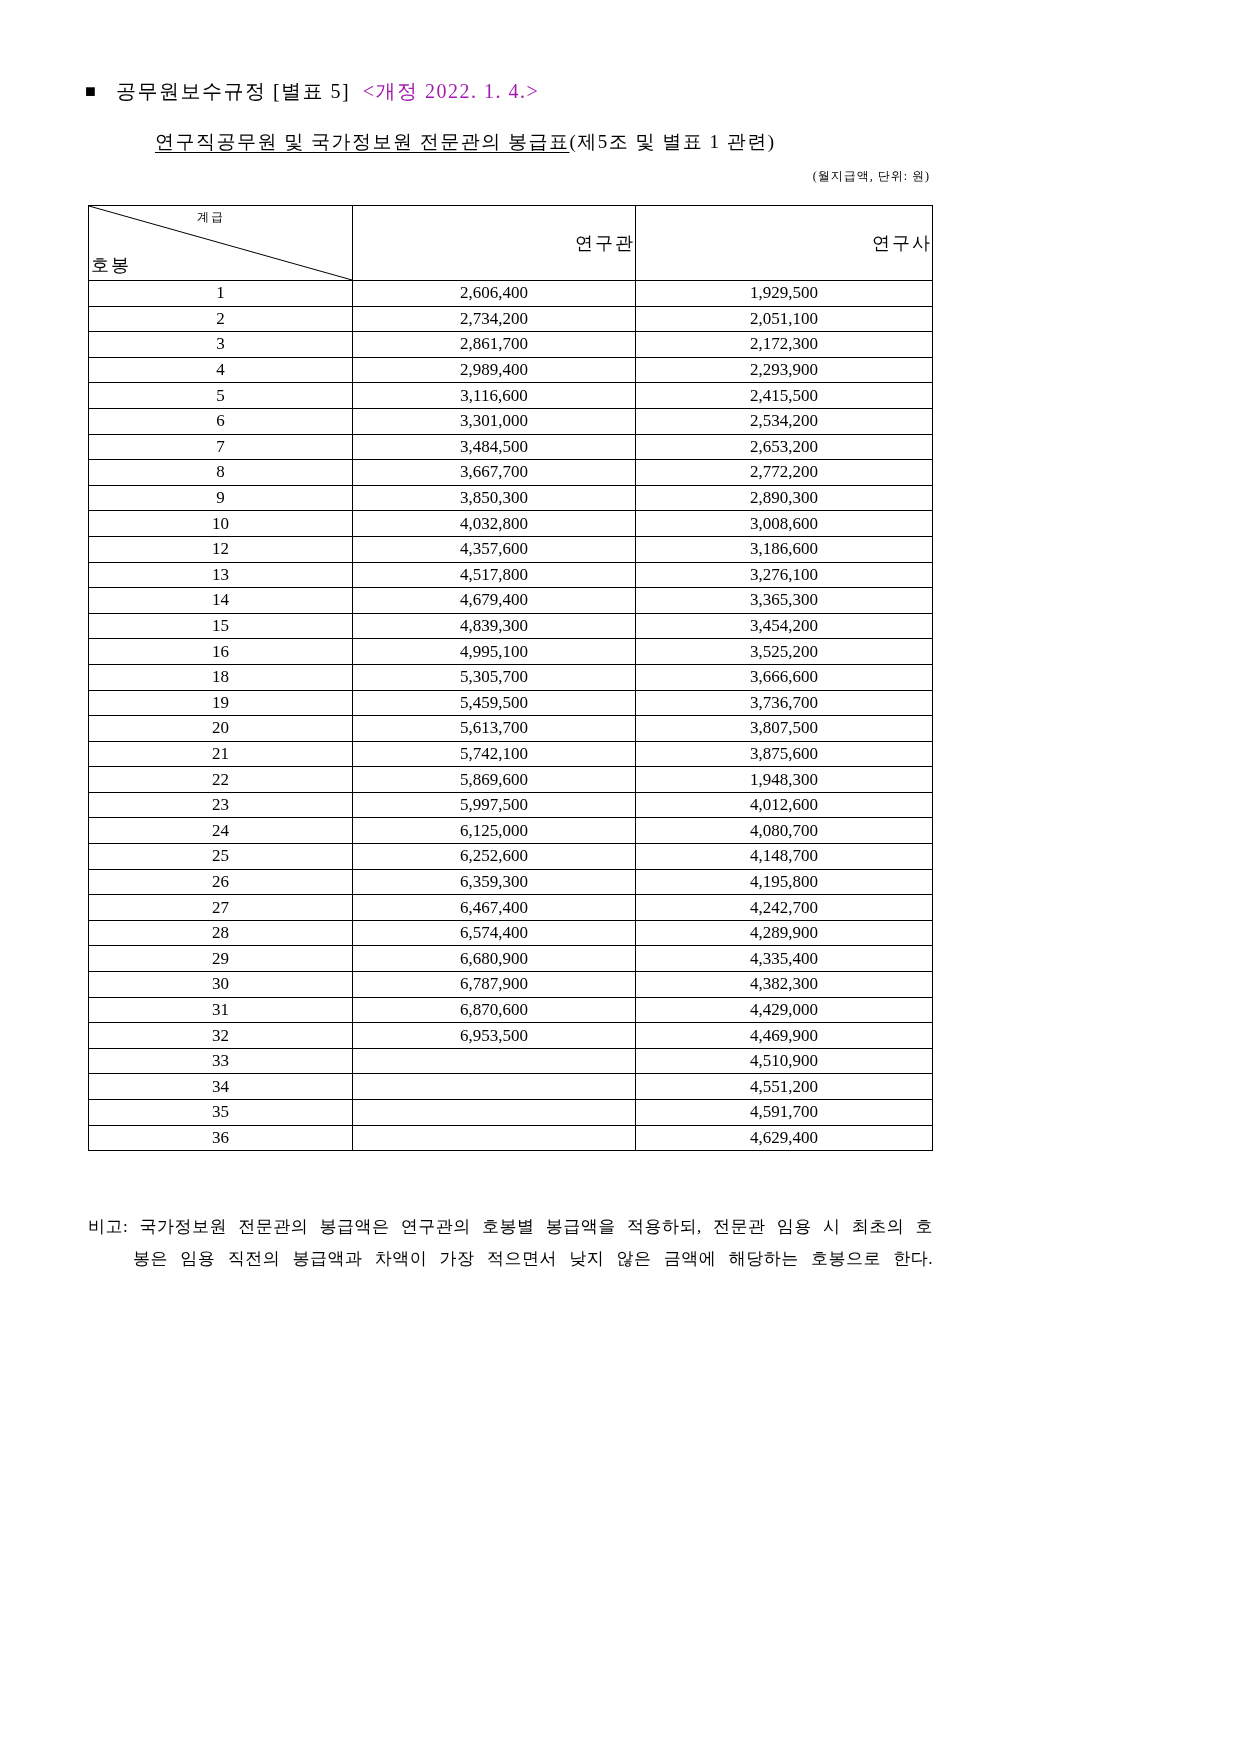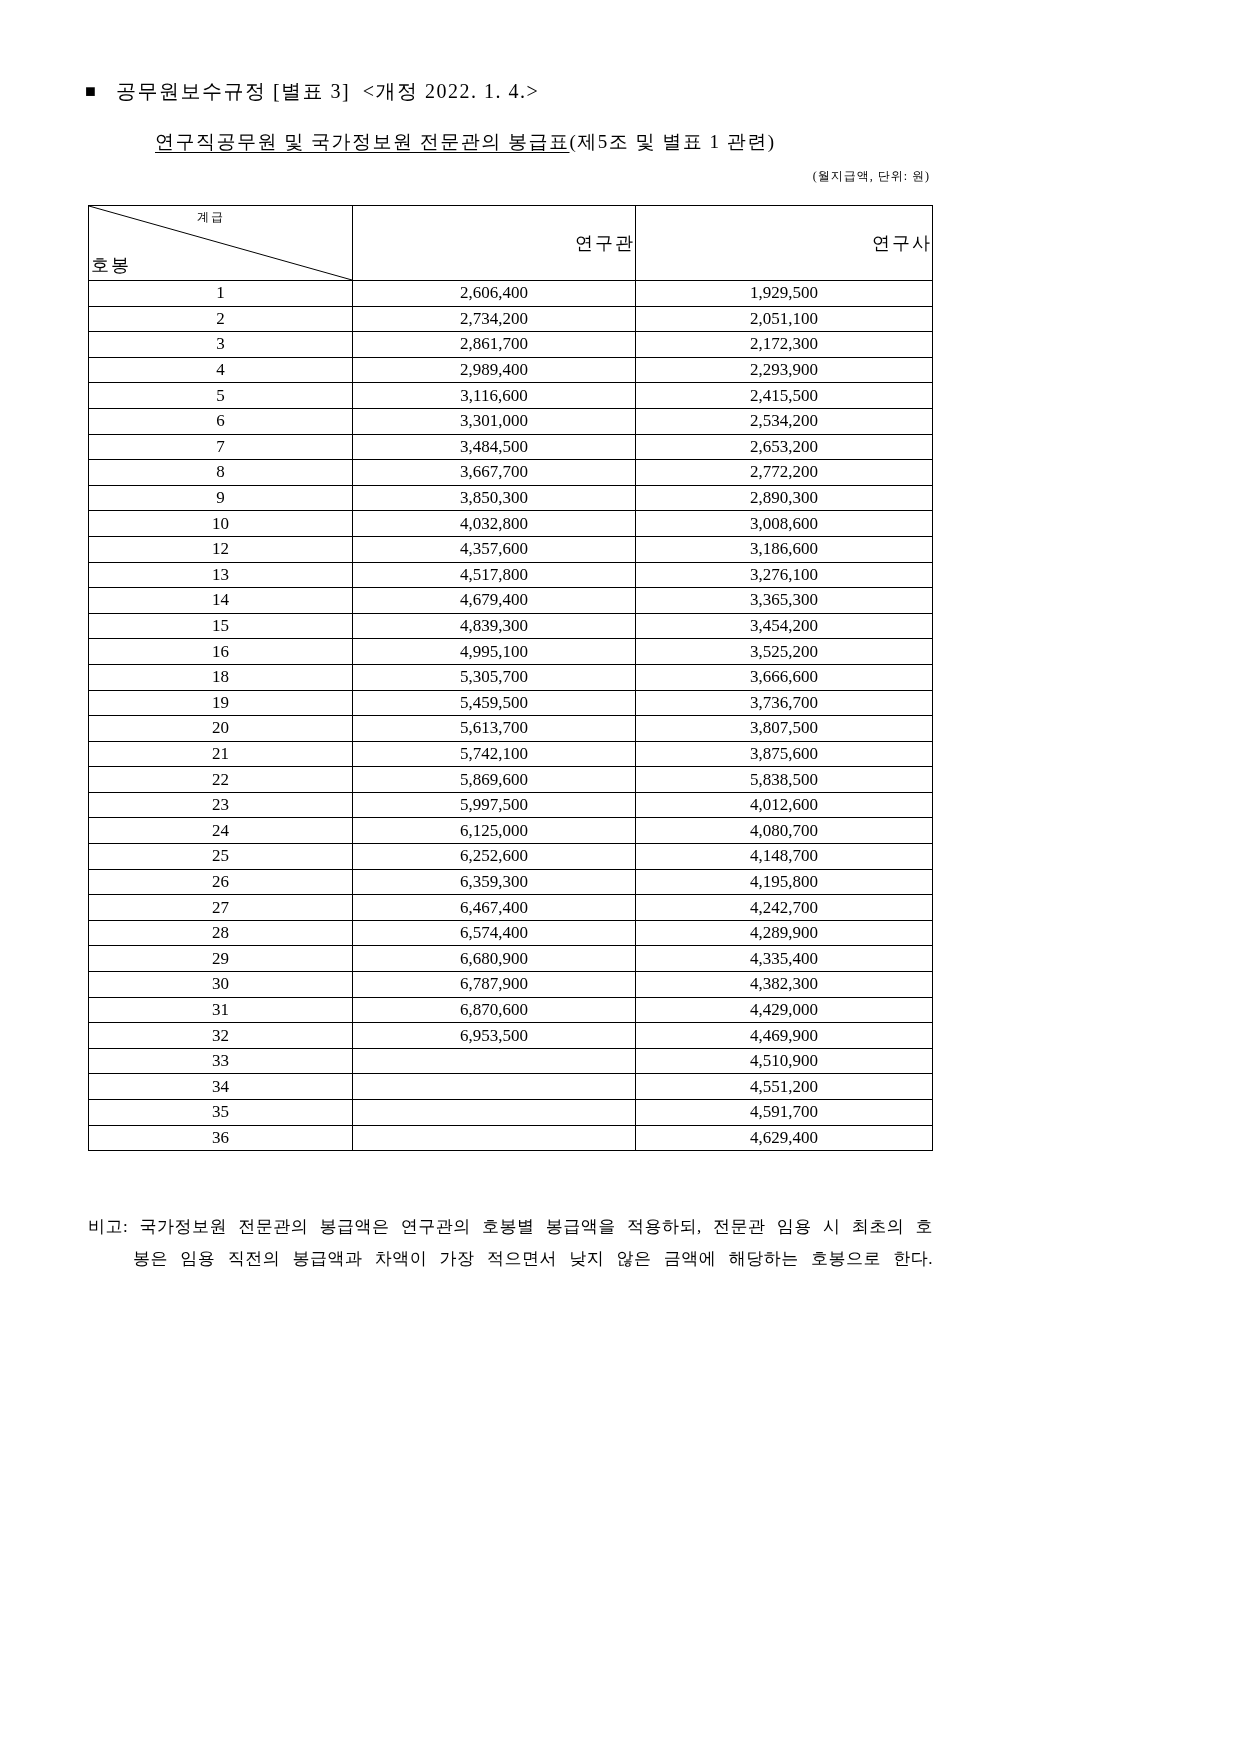--- a/index.html
+++ b/index.html
@@ -25,21 +25,21 @@
     letter-spacing: 1.5px;
     white-space: nowrap;
   }
   .square-icon {
     display: inline-block;
     font-size: 18px;
     margin-right: 12px;
     vertical-align: 1px;
   }
   .revision {
-    color: #000000;
+    color: #a21caf;
     margin-left: 6px;
   }
   .doc-title-line {
     position: absolute;
     top: 129px;
     left: 155px;
     font-size: 19px;
     letter-spacing: 1.5px;
     white-space: nowrap;
   }
@@ -125,21 +125,21 @@
     text-align-last: justify;
   }
 </style>
 </head>
 <body>
 
 <div class="page">
 
   <div class="header-line">
     <span class="square-icon">■</span>
-    <span>공무원보수규정 [별표 3]</span>
+    <span>공무원보수규정 [별표 5]</span>
     <span class="revision">&lt;개정 2022. 1. 4.&gt;</span>
   </div>
 
   <div class="doc-title-line">
     <span class="doc-title-main">연구직공무원 및 국가정보원 전문관의 봉급표</span><span>(제5조 및 별표 1 관련)</span>
   </div>
 
   <div class="unit-note">(월지급액, 단위: 원)</div>
 
   <table class="salary">
@@ -253,21 +253,21 @@
           <td>3,807,500</td>
         </tr>
         <tr>
           <td>21</td>
           <td>5,742,100</td>
           <td>3,875,600</td>
         </tr>
         <tr>
           <td>22</td>
           <td>5,869,600</td>
-          <td>5,838,500</td>
+          <td>1,948,300</td>
         </tr>
         <tr>
           <td>23</td>
           <td>5,997,500</td>
           <td>4,012,600</td>
         </tr>
         <tr>
           <td>24</td>
           <td>6,125,000</td>
           <td>4,080,700</td>

